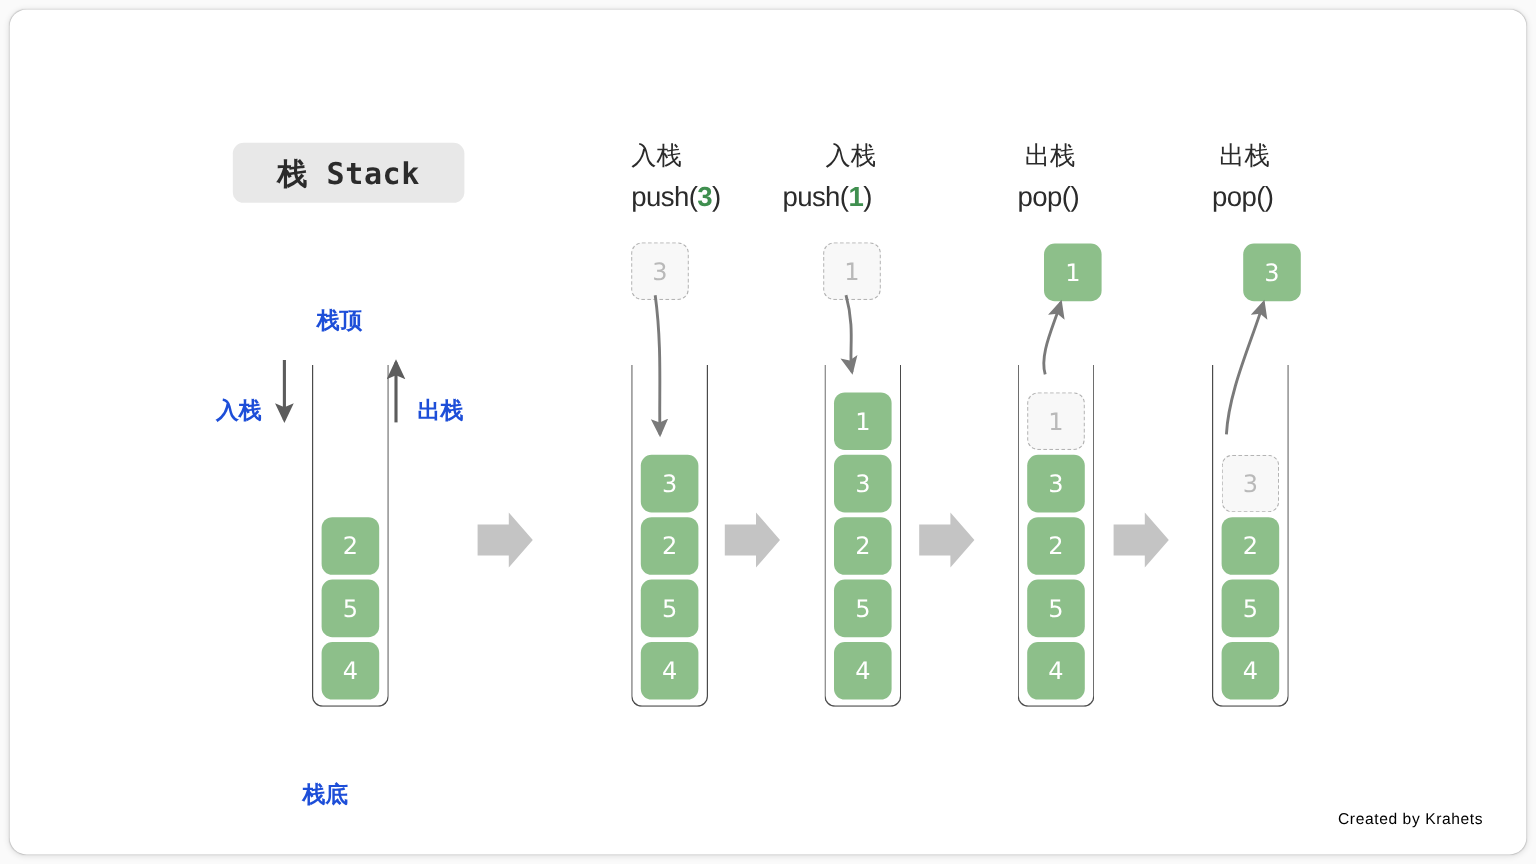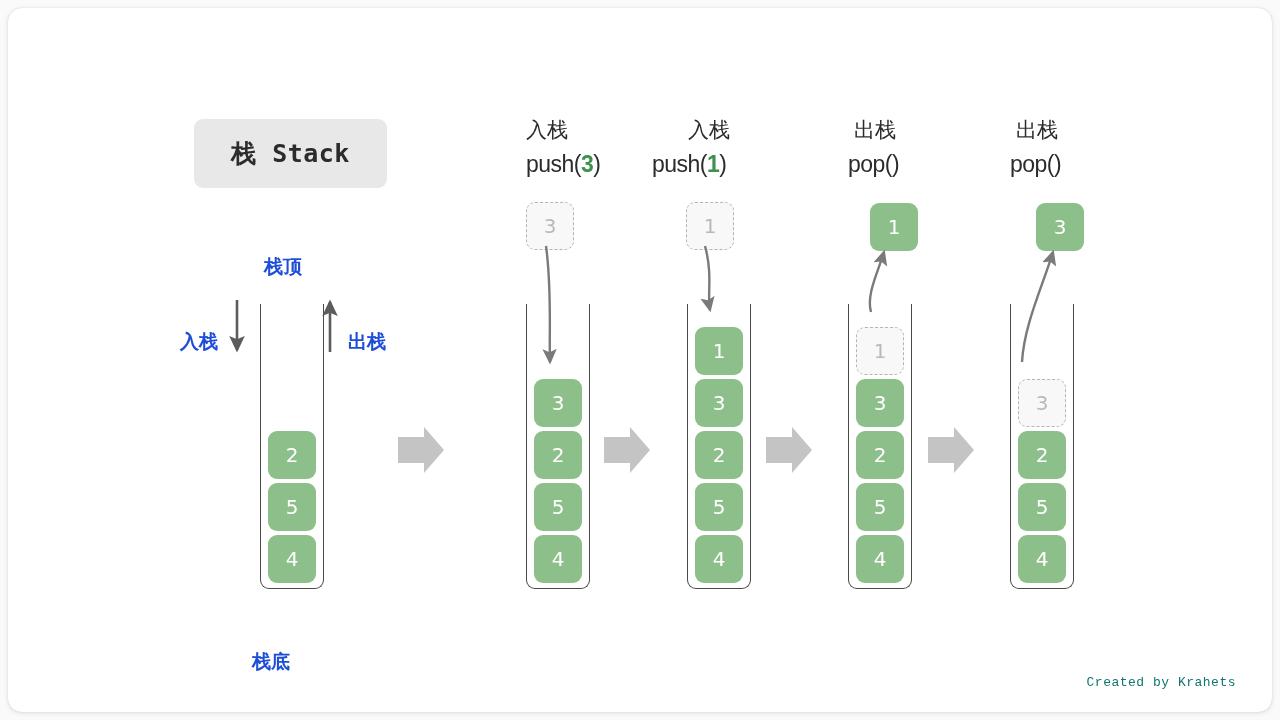--- a/index.html
+++ b/index.html
@@ -29,21 +29,21 @@
     border-radius: 14px;
     box-shadow: 0 1px 5px rgba(0,0,0,0.12), 0 0 1px rgba(0,0,0,0.18);
   }
 
   
   .title-chip {
     position: absolute;
     left: 186px;
     top: 111px;
     width: 193px;
-    height: 69px;
+    height: 50px;
     background: #e8e8e8;
     border-radius: 9px;
     display: flex;
     align-items: center;
     justify-content: center;
   }
   .title-chip-text {
     font-family: "DejaVu Sans Mono", "Liberation Mono", monospace;
     font-size: 25px;
     font-weight: bold;
@@ -125,23 +125,23 @@
     width: 1280px;
     height: 720px;
     pointer-events: none;
   }
 
   
   .footer {
     position: absolute;
     right: 36px;
     bottom: 22px;
-    font-family: Liberation Mono, monospace;
+    font-family: Liberation Sans, sans-serif;
     font-size: 13px;
-    color: #0f766e;
+    color: #000000;
     letter-spacing: 0.5px;
   }
 </style>
 </head>
 <body>
 
 <div id="canvas">
   <div class="card">
 
     <div class="title-chip">

